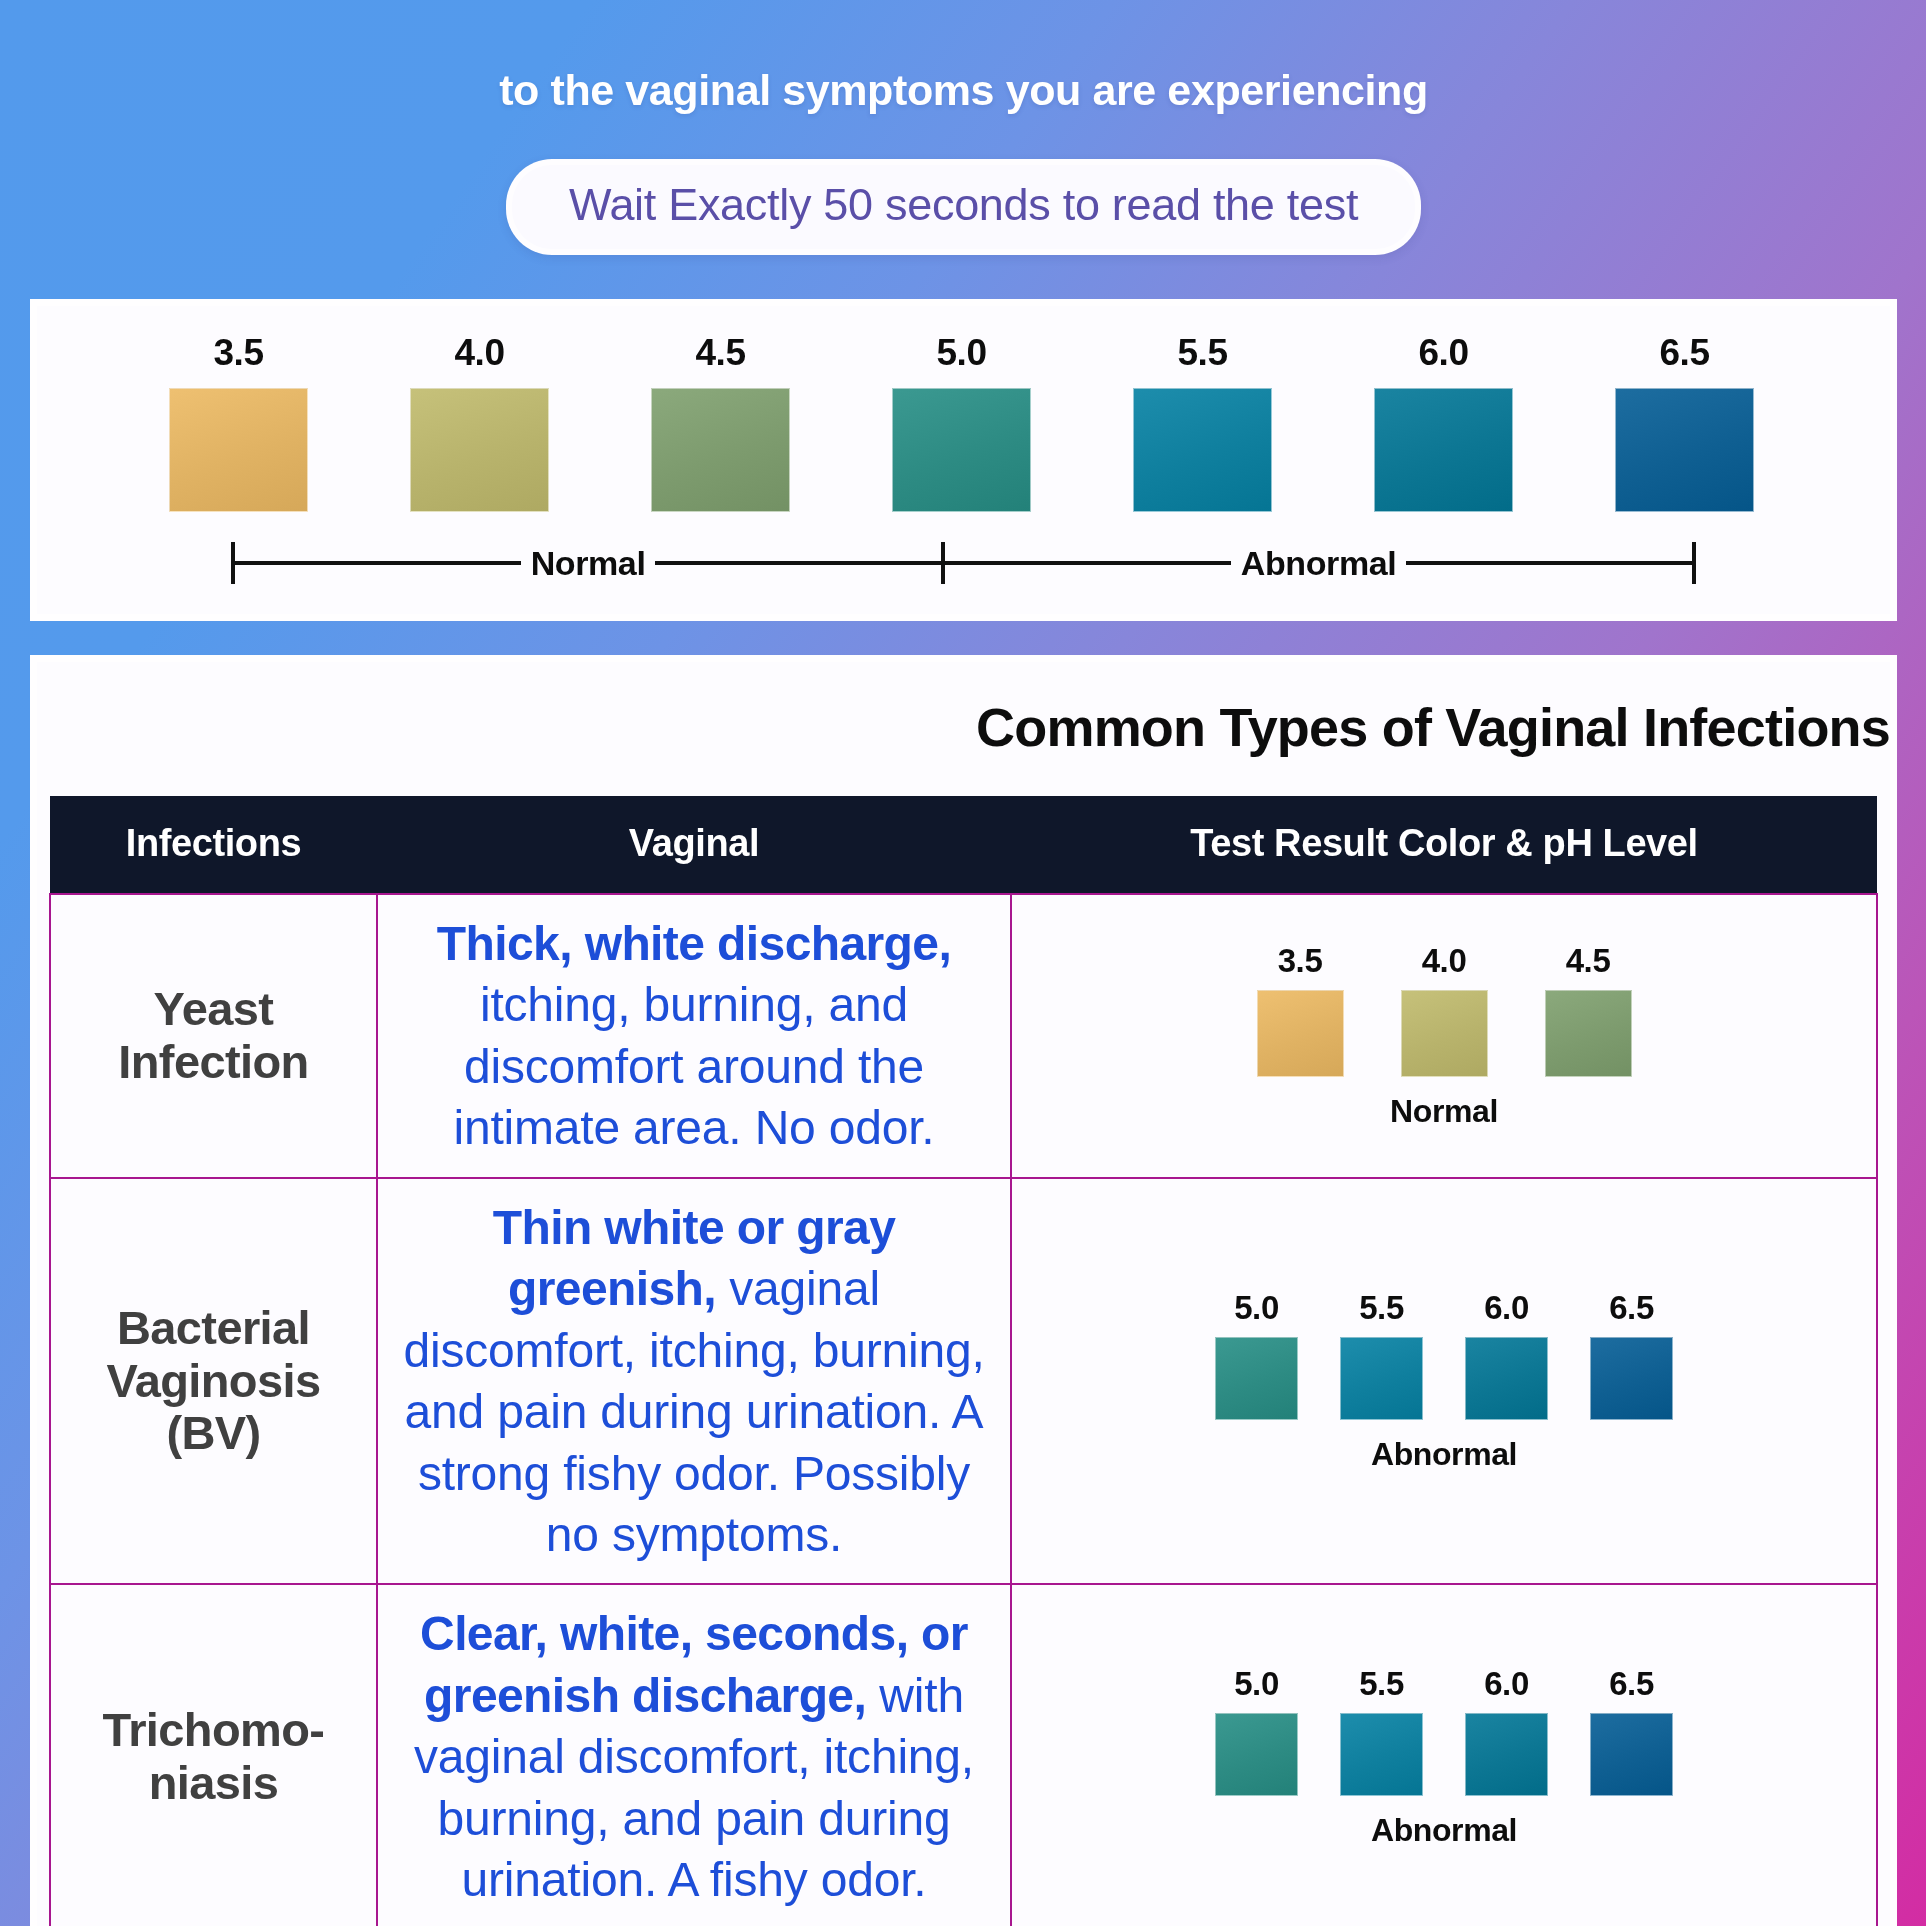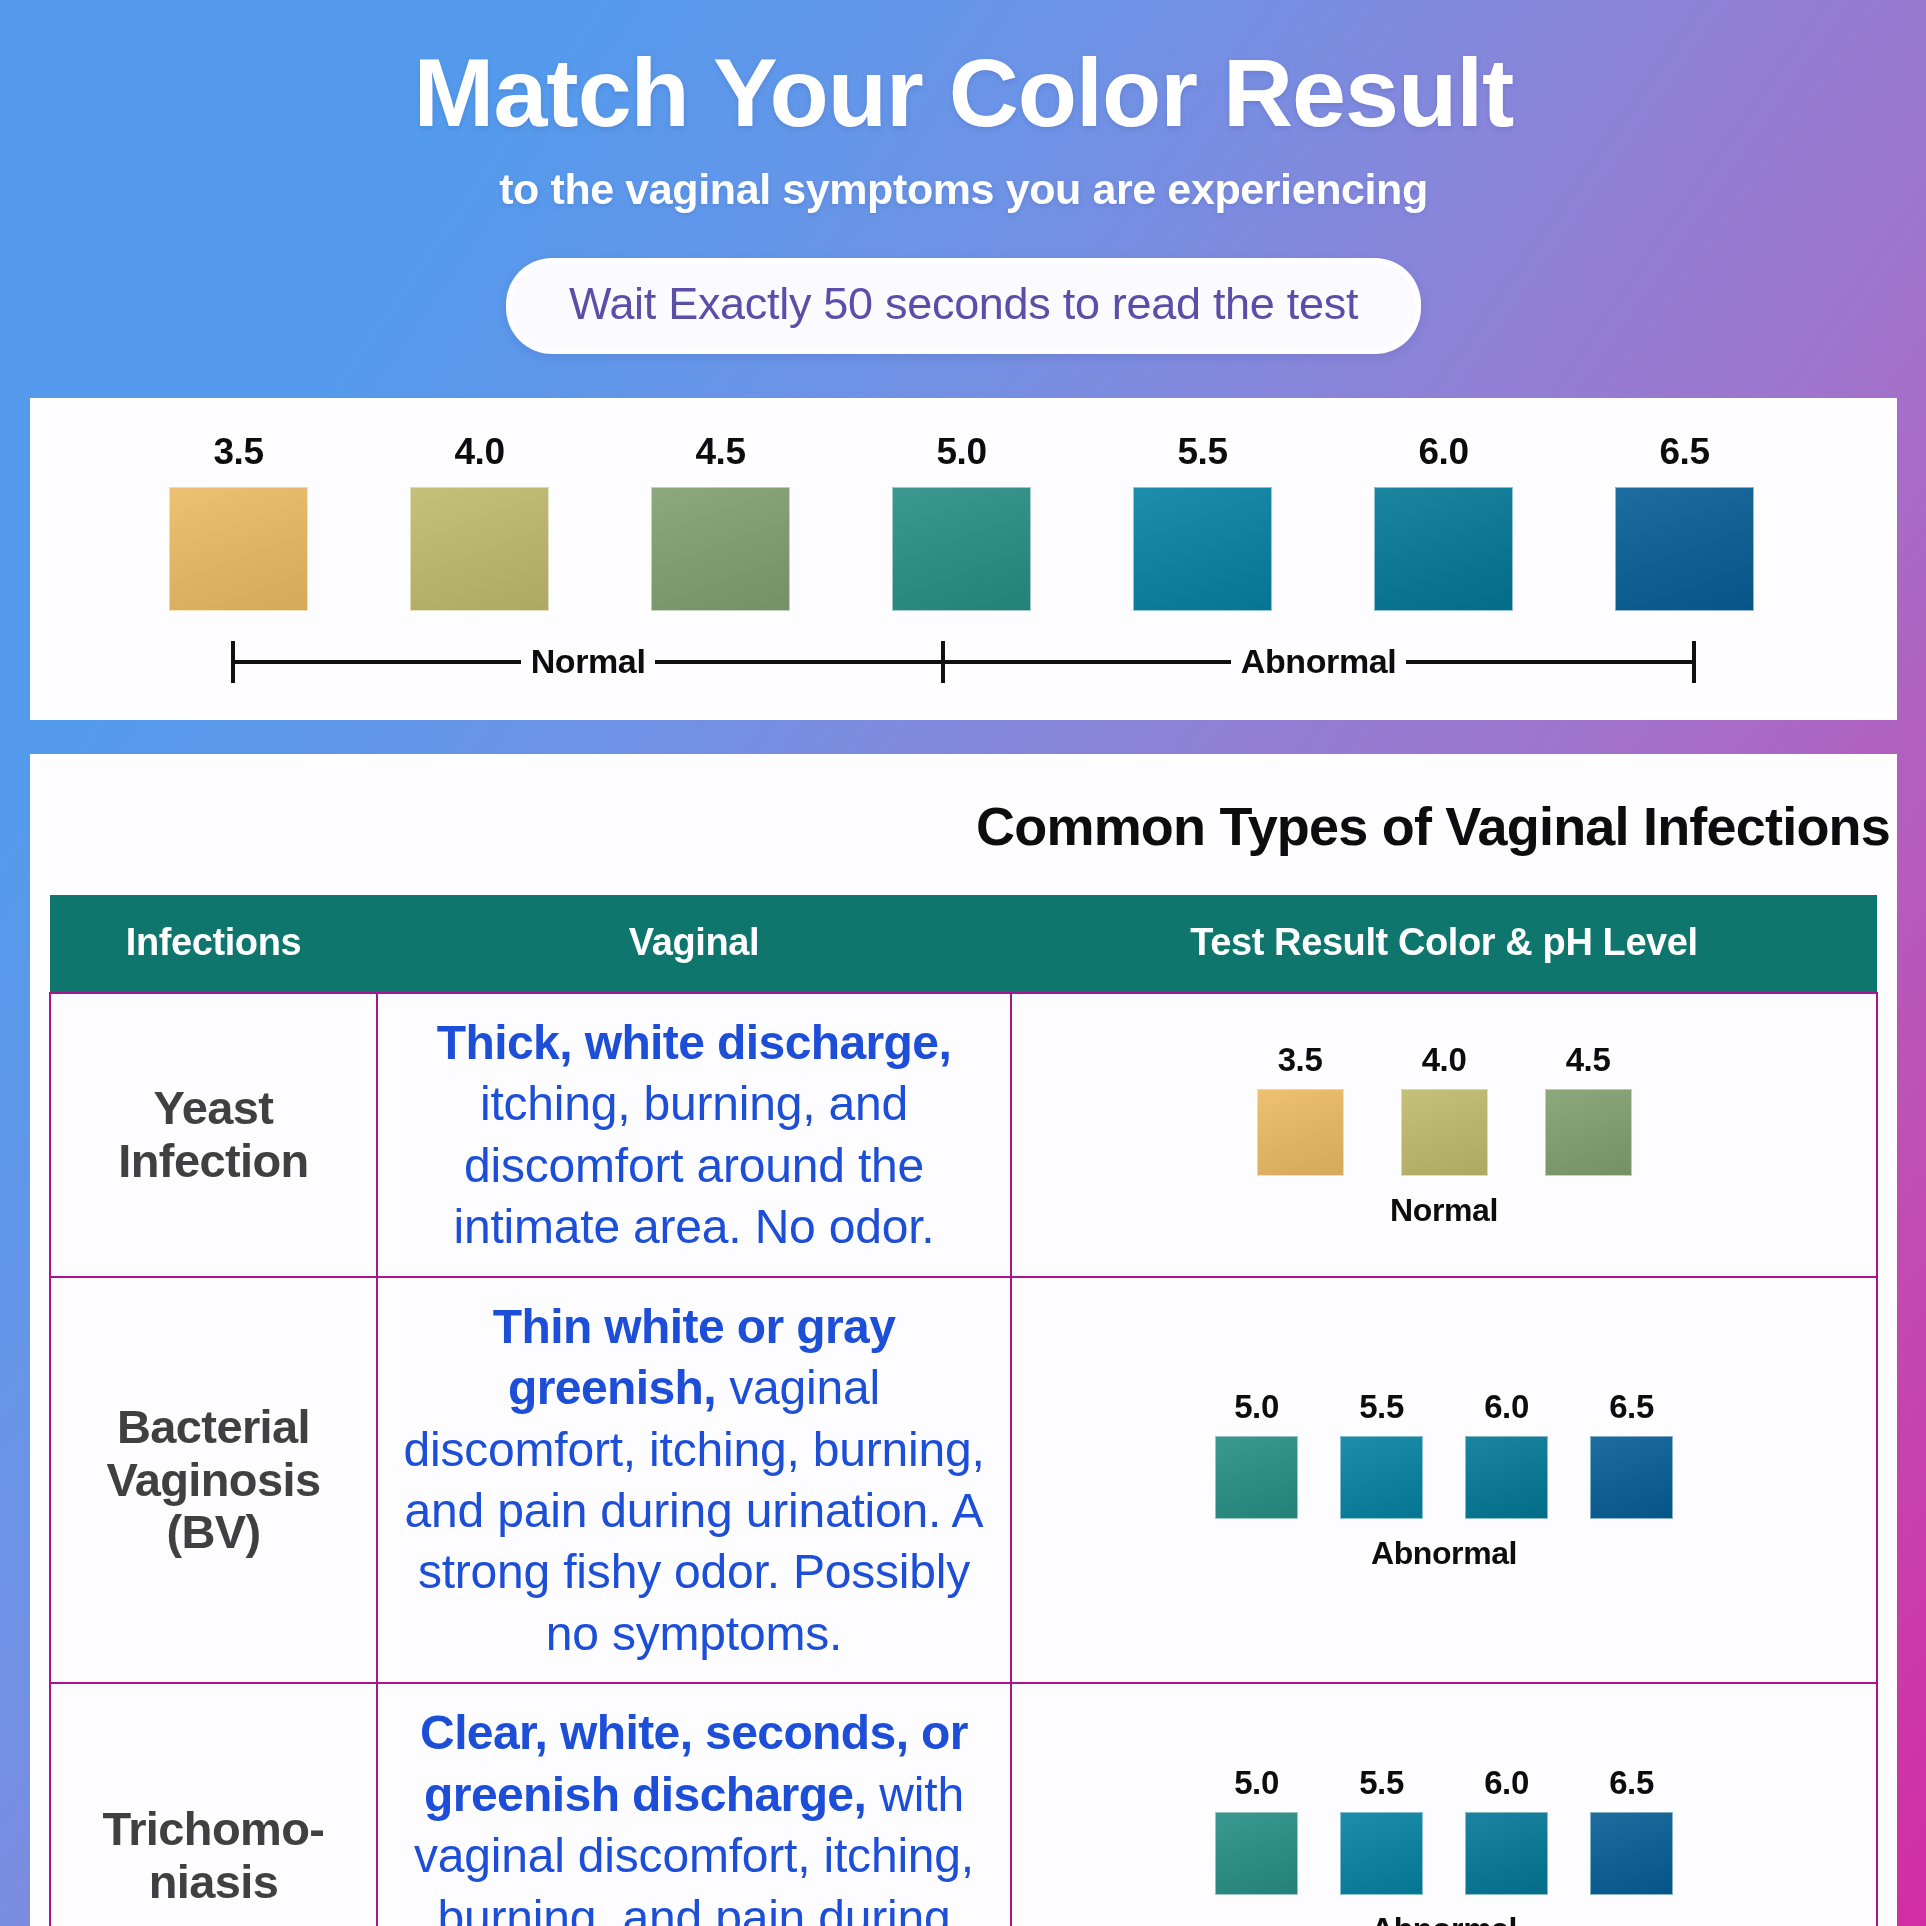--- a/index.html
+++ b/index.html
@@ -97,21 +97,21 @@
     letter-spacing: -0.8px;
     margin-bottom: 38px;
   }
   table.infect {
     width: calc(100% - 24px);
     margin: 0 12px;
     border-collapse: collapse;
     table-layout: fixed;
   }
   table.infect thead th {
-    background: #0f766e;
+    background: #0f172a;
     color: #ffffff;
     font-size: 38px;
     font-weight: bold;
     padding: 26px 8px 28px;
     letter-spacing: -0.4px;
   }
   table.infect tbody td {
     border: 2px solid #a8168f;
     vertical-align: middle;
     padding: 18px 10px;
@@ -148,21 +148,20 @@
   .sw-row.four .sw-box { width: 83px; height: 83px; }
   .sw-caption {
     font-size: 32px; font-weight: bold; color: #0d0d0d;
     margin-top: 16px; letter-spacing: -0.4px;
   }
 </style>
 </head>
 <body>
 
 <div class="header">
-  <div class="main-title">Match Your Color Result</div>
   <div class="sub-title">to the vaginal symptoms you are experiencing</div>
   <div class="wait-wrap">
     <div class="wait-pill">Wait Exactly 50 seconds to read the test</div>
   </div>
 </div>
 
 <div class="card ph-card">
   <div class="ph-row" id="ph-row">
       <div class="ph-item">
         <div class="ph-label">3.5</div>

